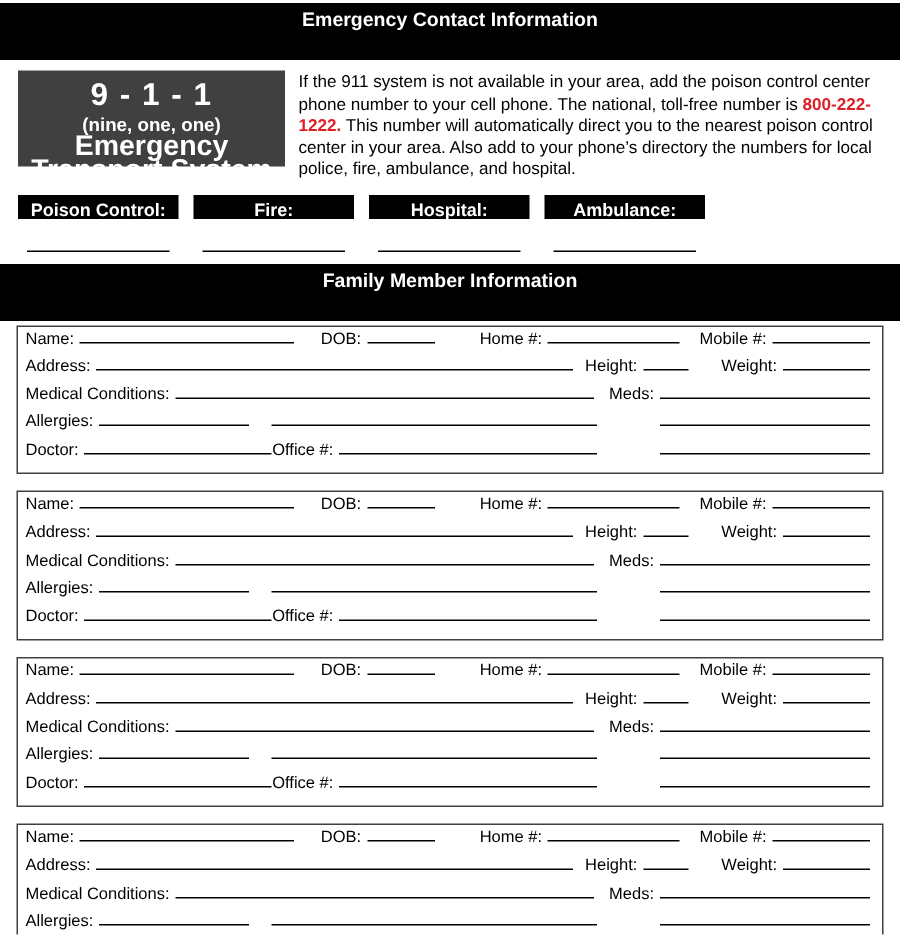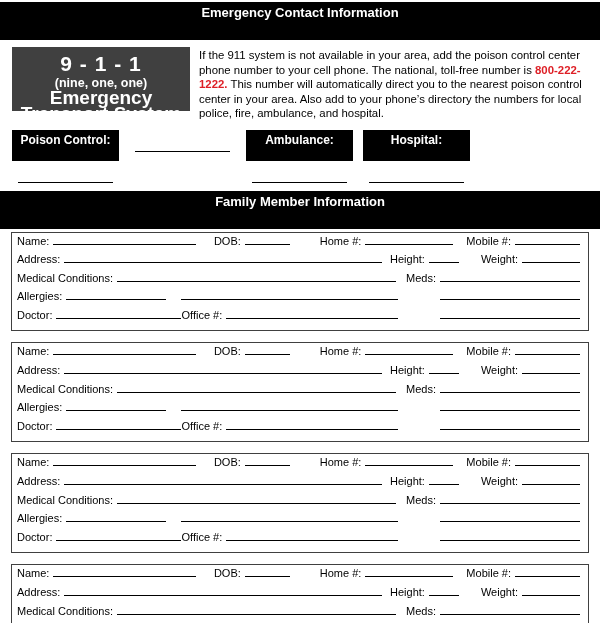--- a/index.html
+++ b/index.html
@@ -58,21 +58,21 @@
     margin: 9px 13px 0 12px;
     gap: 10px;
   }
   .contact-col { width: 107px; }
   .contact-label-box {
     background: #000;
     color: #fff;
     font-weight: bold;
     font-size: 12px;
     line-height: 20px;
-    height: 31px;
+    height: 16px;
     text-align: center;
   }
   .contact-line {
     margin: 21px auto 0 auto;
     width: 95px;
     border-bottom: 1.6px solid #000;
     height: 1px;
   }
 
   .family-bar { margin-top: 8px; }
@@ -129,28 +129,29 @@
   </div>
   <div class="intro-text"><span>If the 911 system is not available in your area, add the poison control center phone number to your cell phone. The national, toll-free number is </span><span class="phone-red">800-222-1222.</span><span> This number will automatically direct you to the nearest poison control center in your area. Also add to your phone’s directory the numbers for local police, fire, ambulance, and hospital.</span></div>
 </div>
 
 <div class="contacts-row">
   <div class="contact-col">
     <div class="contact-label-box">Poison Control:</div>
     <div class="contact-line"></div>
   </div>
   <div class="contact-col">
+    <div class="contact-label-box">Fire:</div>
+    <div class="contact-line"></div>
+  </div>
+  <div class="contact-col">
+    <div class="contact-label-box">Hospital:</div>
     <div class="contact-line"></div>
   </div>
   <div class="contact-col">
     <div class="contact-label-box">Ambulance:</div>
-    <div class="contact-line"></div>
-  </div>
-  <div class="contact-col">
-    <div class="contact-label-box">Hospital:</div>
     <div class="contact-line"></div>
   </div>
 </div>
 
 <div class="section-bar family-bar">Family Member Information</div>
 
 <div id="members">
   <div class="member-block">
     <div class="row">
       <span class="lbl">Name:</span>

